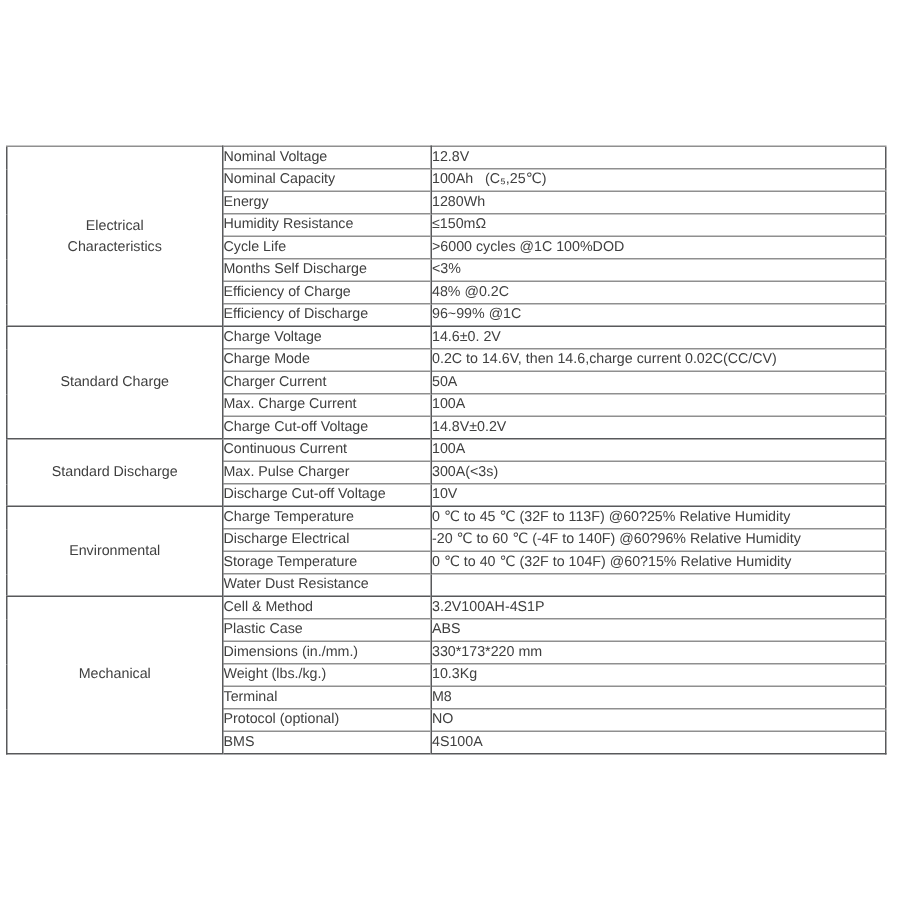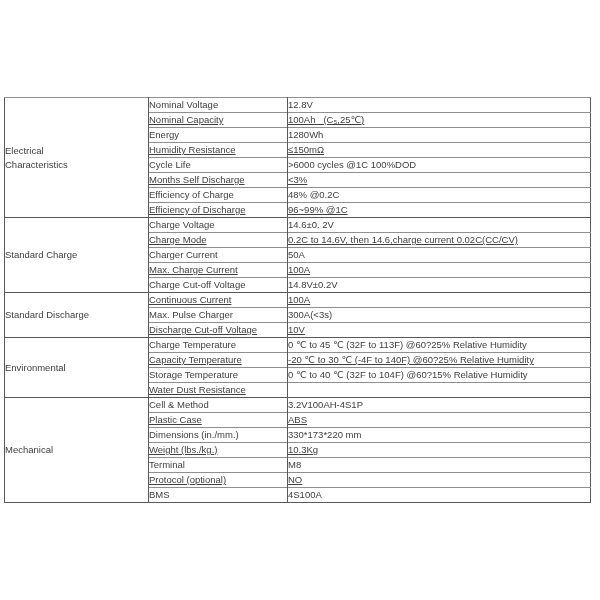--- a/index.html
+++ b/index.html
@@ -39,37 +39,37 @@
     padding: 0;
     line-height: 14px;
     overflow: hidden;
     border-top: 1px solid var(--light, #8f8f8f);
     background: #ffffff;
   }
   table.spec tr.section-start td {
     border-top: 1px solid var(--dark, #58595b);
   }
   td.section-cell {
-    text-align: left;
+    text-align: center;
     vertical-align: middle;
     white-space: pre-line;
     line-height: 13px;
     border-right: 1px solid var(--dark, #58595b);
     background: #ffffff;
   }
   td.param-cell {
     padding-left: 8px;
     white-space: nowrap;
     border-right: 1px solid var(--dark, #58595b);
   }
   td.value-cell {
     padding-left: 11px;
     white-space: pre;
   }
-  td.stripe { background: var(--stripe, #d8d8d8); text-decoration: underline; }
+  td.stripe { background: var(--stripe, #d8d8d8); }
 </style>
 </head>
 <body>
 
 <div class="page">
   <div class="spec-table-wrap">
     <table class="spec">
       <colgroup>
         <col class="c1">
           <col class="c2">
@@ -143,22 +143,22 @@
           <tr>
             <td class="param-cell stripe">Discharge Cut-off Voltage</td>
             <td class="value-cell stripe">10V</td>
           </tr>
           <tr class="section-start">
             <td class="section-cell" rowspan="4">Environmental</td>
             <td class="param-cell">Charge Temperature</td>
             <td class="value-cell">0 ℃ to 45 ℃ (32F to 113F) @60?25% Relative Humidity</td>
           </tr>
           <tr>
-            <td class="param-cell stripe">Capacity Temperature</td>
-            <td class="value-cell stripe">-20 ℃ to 30 ℃ (-4F to 140F) @60?25% Relative Humidity</td>
+            <td class="param-cell stripe">Discharge Electrical</td>
+            <td class="value-cell stripe">-20 ℃ to 60 ℃ (-4F to 140F) @60?96% Relative Humidity</td>
           </tr>
           <tr>
             <td class="param-cell">Storage Temperature</td>
             <td class="value-cell">0 ℃ to 40 ℃ (32F to 104F) @60?15% Relative Humidity</td>
           </tr>
           <tr>
             <td class="param-cell stripe">Water Dust Resistance</td>
             <td class="value-cell stripe"></td>
           </tr>
           <tr class="section-start">

